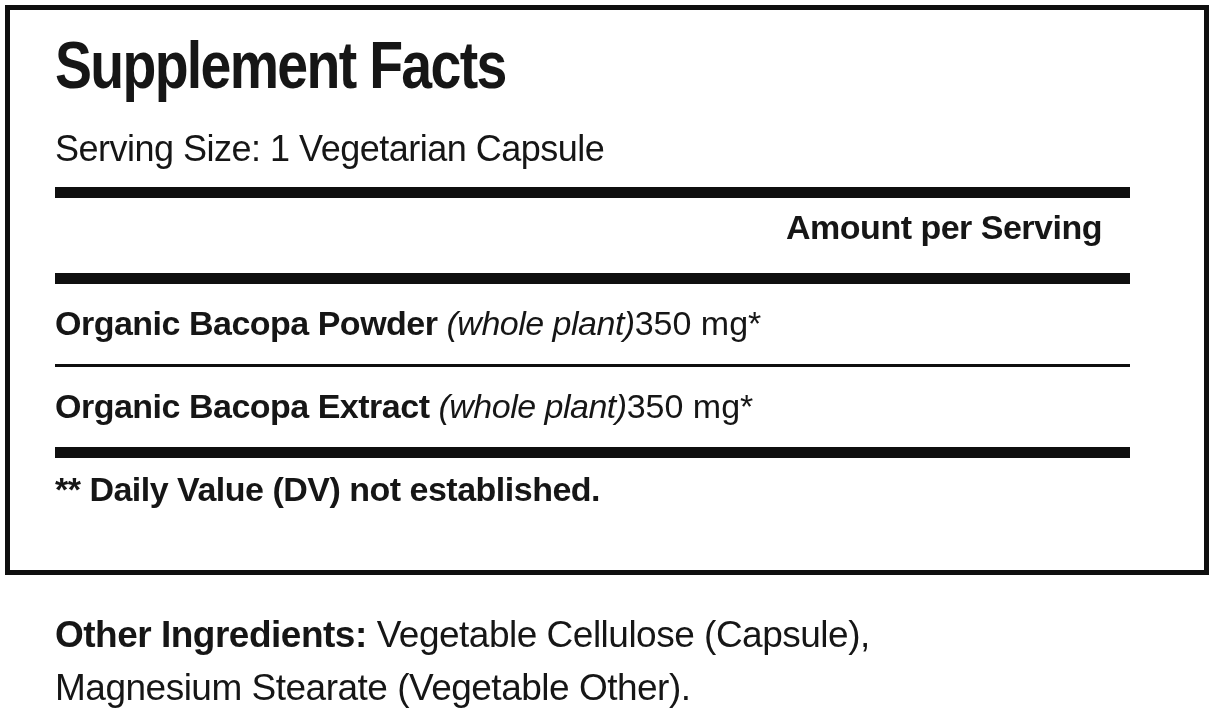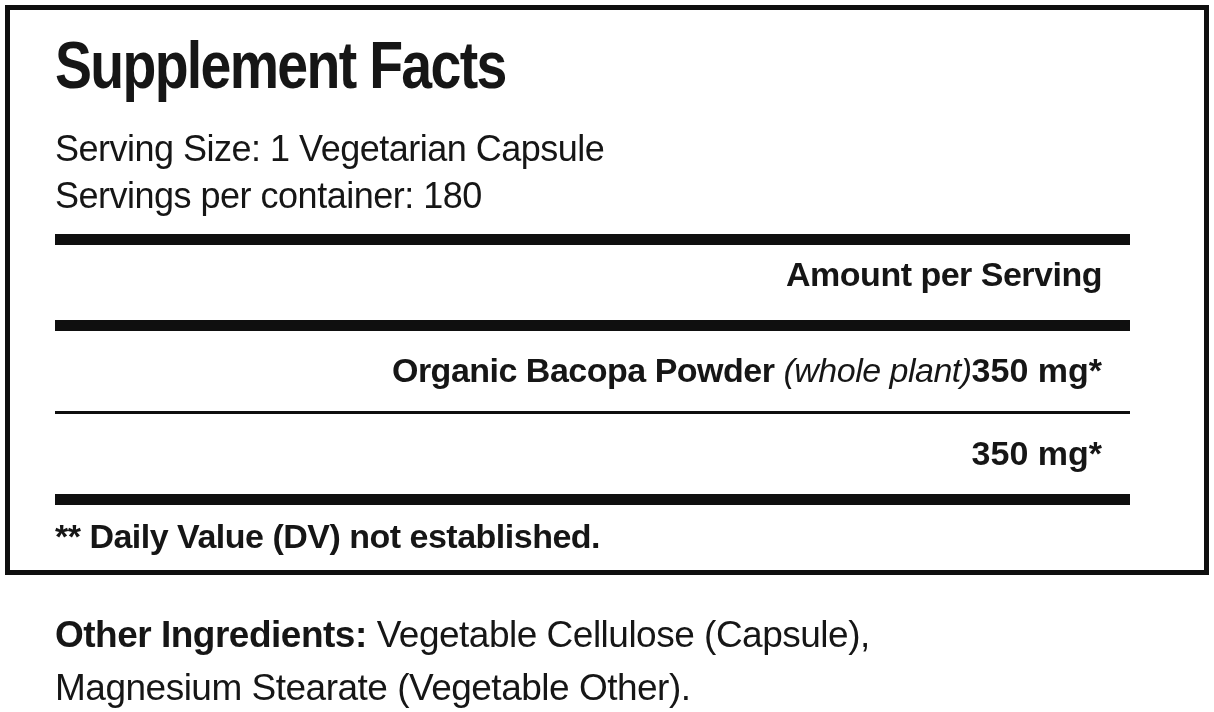--- a/index.html
+++ b/index.html
@@ -53,33 +53,33 @@
 
   .amount-header {
     text-align: right;
     font-weight: bold;
     font-size: 34px;
     letter-spacing: -0.5px;
     padding: 10px 28px 26px 0;
   }
   .ing-row {
     display: flex;
-    justify-content: flex-end;
+    justify-content: flex-start;
     align-items: baseline;
     padding: 20px 0 21px 0;
   }
   .ing-name {
     font-size: 34px;
     letter-spacing: -0.5px;
   }
   .ing-name b { font-weight: bold; }
   .ing-name i { font-style: italic; font-weight: normal; margin-left: 9px; }
   .ing-amount {
     font-size: 34px;
-    font-weight: bold;
+    font-weight: normal;
     padding-right: 28px;
     white-space: nowrap;
   }
   .footnote {
     font-size: 34px;
     font-weight: bold;
     letter-spacing: -0.5px;
     padding-top: 12px;
   }
   .other-ingredients {
@@ -98,39 +98,41 @@
 <div class="page">
 
   <div class="facts-box">
 
     <h1 class="panel-title">Supplement Facts</h1>
 
     <div class="inner">
 
       <div class="serving-block">
         <div class="serving-line">Serving Size: 1 Vegetarian Capsule</div>
-        <div class="serving-line">Servings per container: 180</div>
       </div>
 
       <div class="rule thick first"></div>
 
       <div class="amount-header">Amount per Serving</div>
 
       <div class="rule thick"></div>
 
       <div class="ing-row">
         <div class="ing-name">
           <b>Organic Bacopa Powder</b><i>(whole plant)</i>
         </div>
         <div class="ing-amount">350 mg*</div>
       </div>
 
       <div class="rule thin"></div>
 
       <div class="ing-row">
+        <div class="ing-name">
+          <b>Organic Bacopa Extract</b><i>(whole plant)</i>
+        </div>
         <div class="ing-amount">350 mg*</div>
       </div>
 
       <div class="rule thick"></div>
 
       <div class="footnote">** Daily Value (DV) not established.</div>
 
     </div>
   </div>
 

